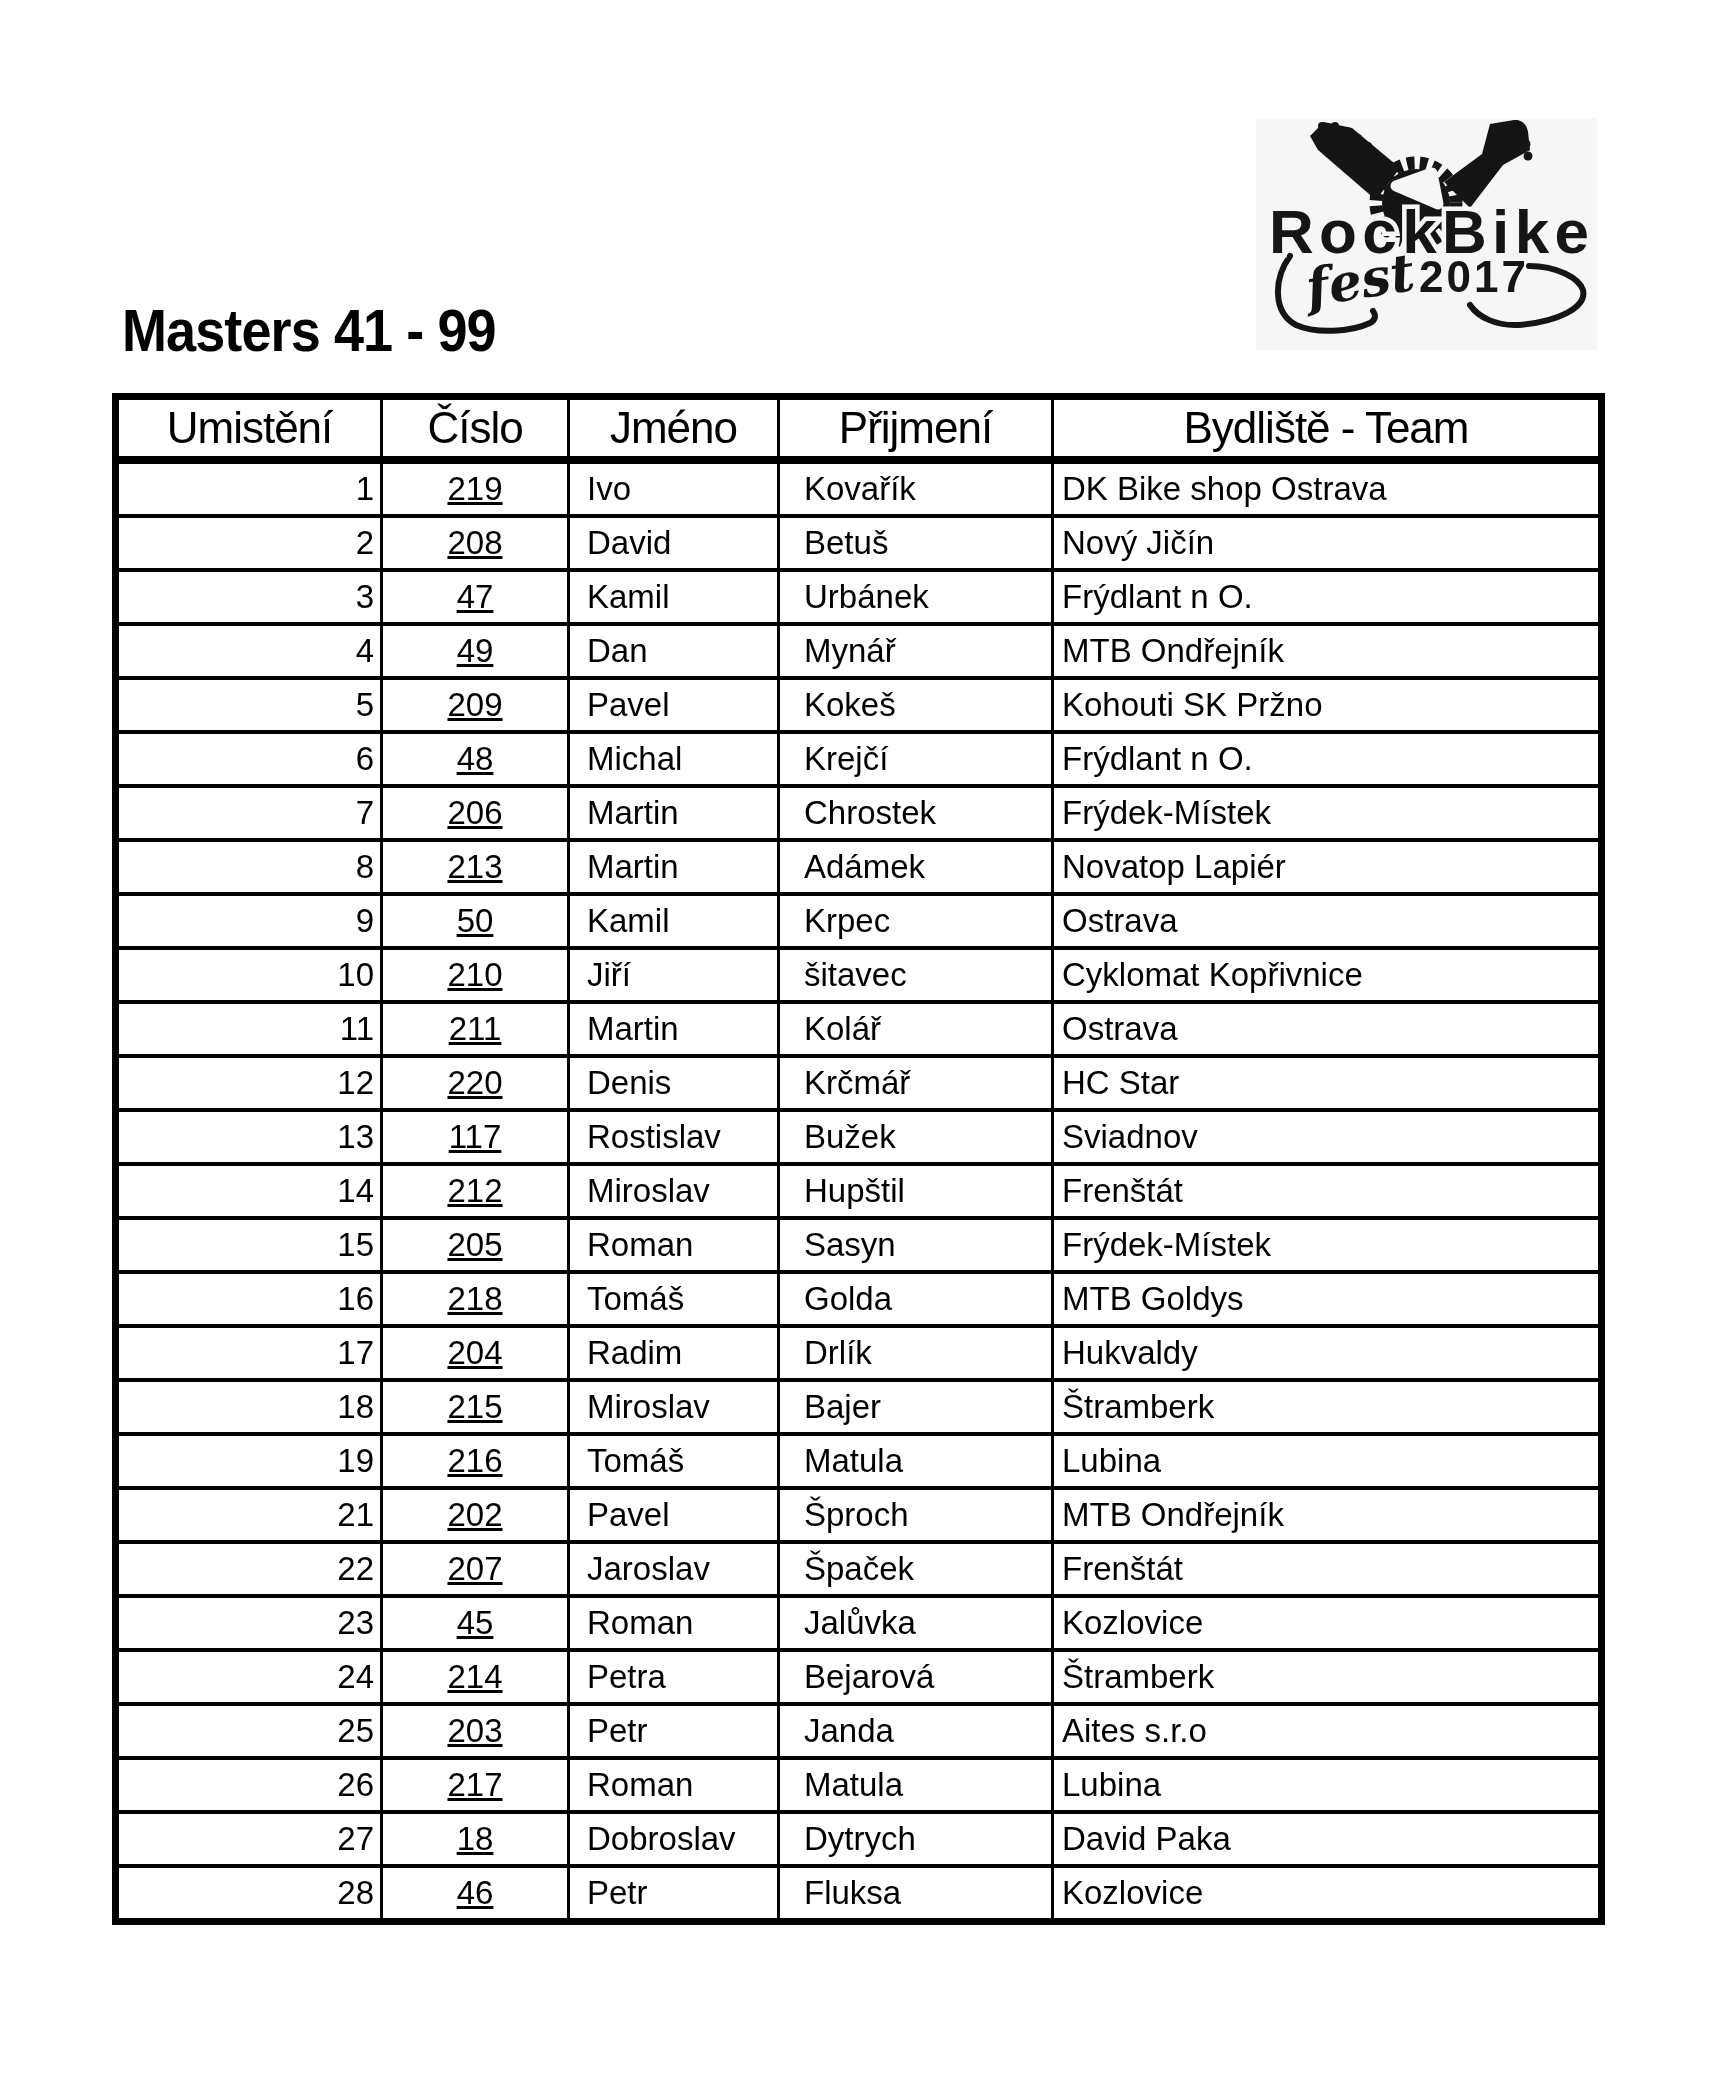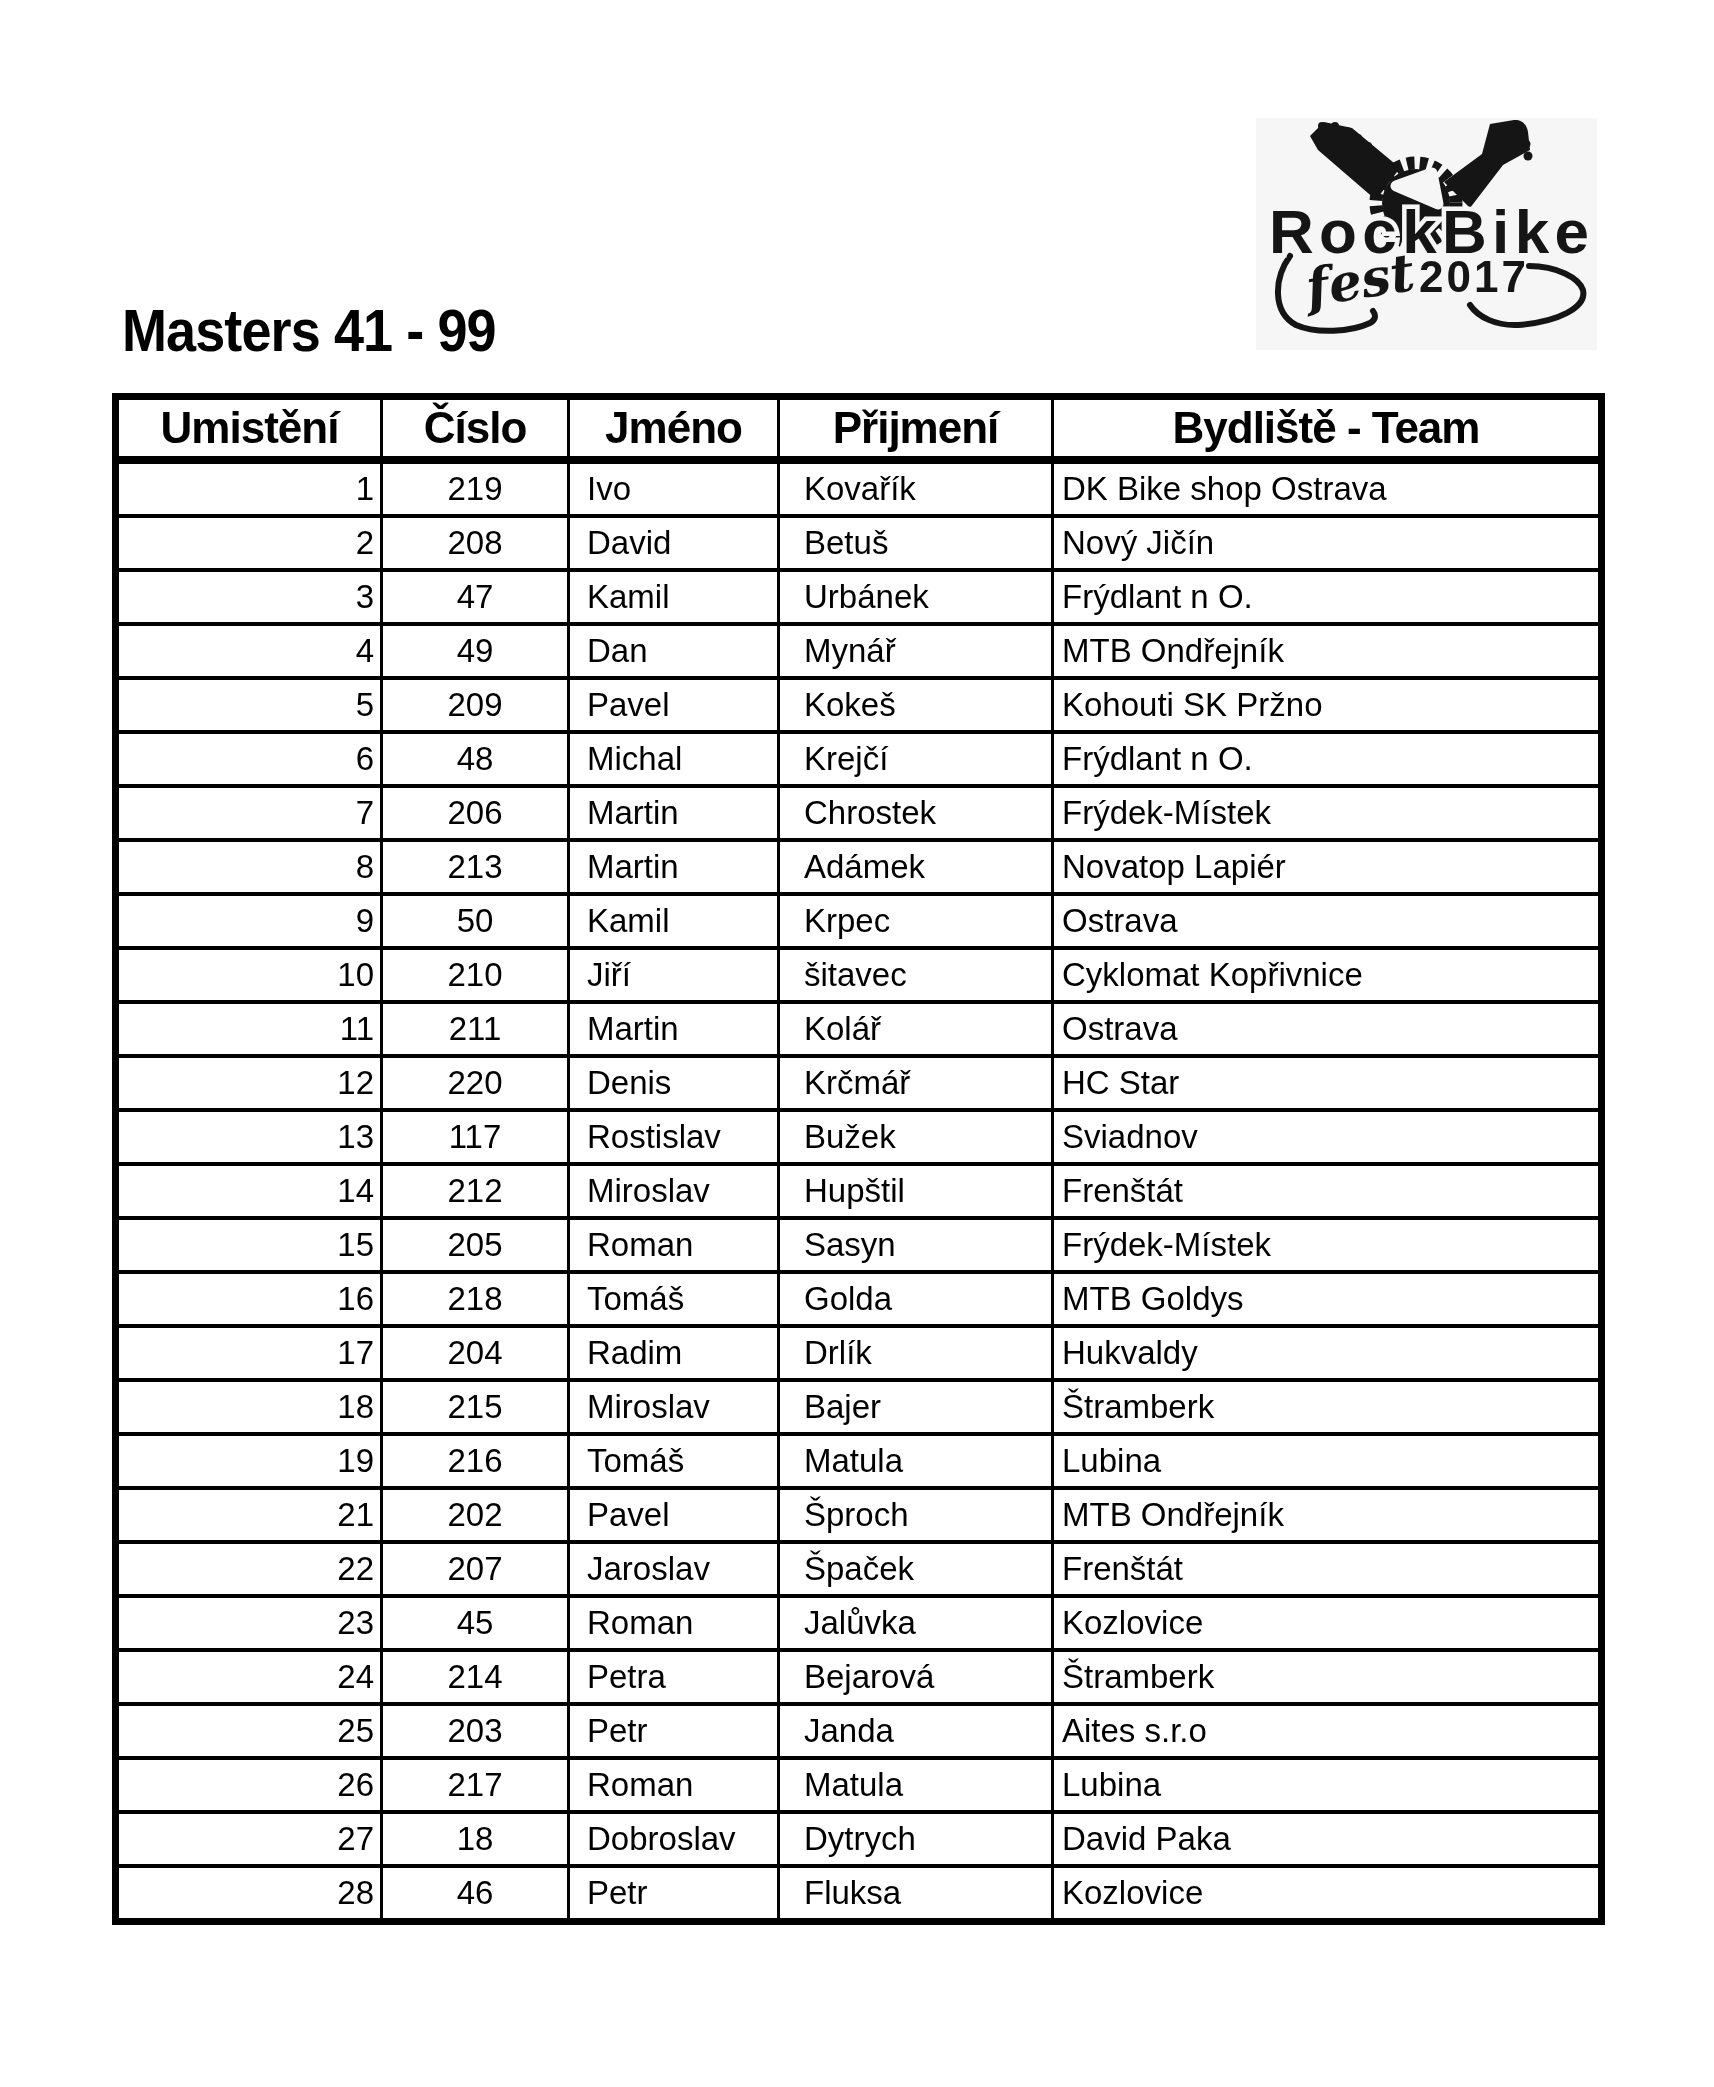--- a/index.html
+++ b/index.html
@@ -51,32 +51,32 @@
     border-right: 3px solid #000;
     white-space: nowrap;
     overflow: hidden;
     padding: 0;
     vertical-align: middle;
   }
   .results-table thead th {
     height: 56px;
     border-bottom: 8px solid #000;
     font-size: 44px;
-    font-weight: bold;
+    font-weight: normal;
     text-align: center;
     letter-spacing: -1px;
   }
   .results-table td {
     height: 50px;
     border-top: 4px solid #000;
     border-bottom: 4px solid #000;
     font-size: 33px;
   }
   td.col-place      { text-align: right;  padding-right: 6px; }
-  td.col-number     { text-align: center; }
+  td.col-number     { text-align: center; text-decoration: underline; }
   td.col-first-name { text-align: left;   padding-left: 17px; }
   td.col-last-name  { text-align: left;   padding-left: 24px; }
   td.col-team       { text-align: left;   padding-left: 8px; }
 </style>
 </head>
 <body>
 
 <div class="page">
 
   <div class="page-title">Masters 41 - 99</div>

